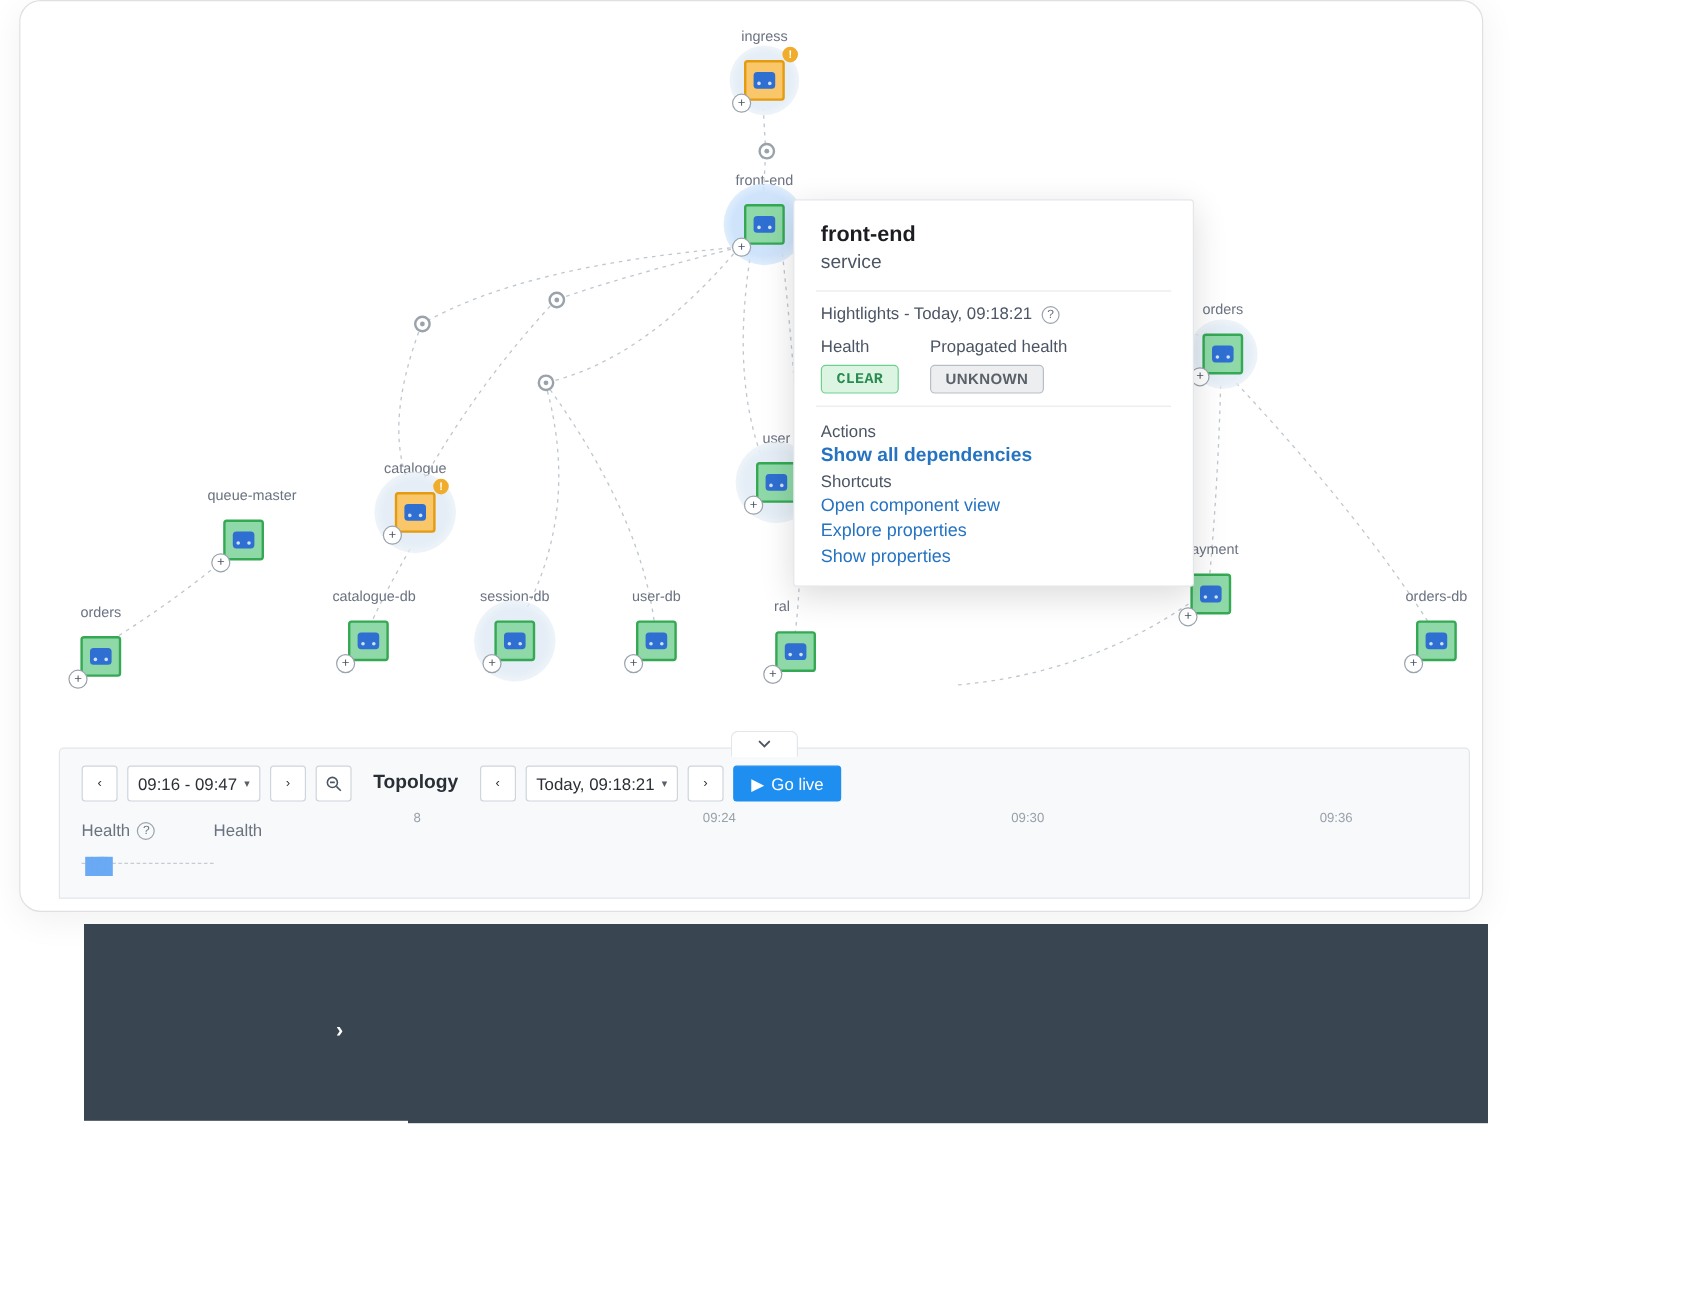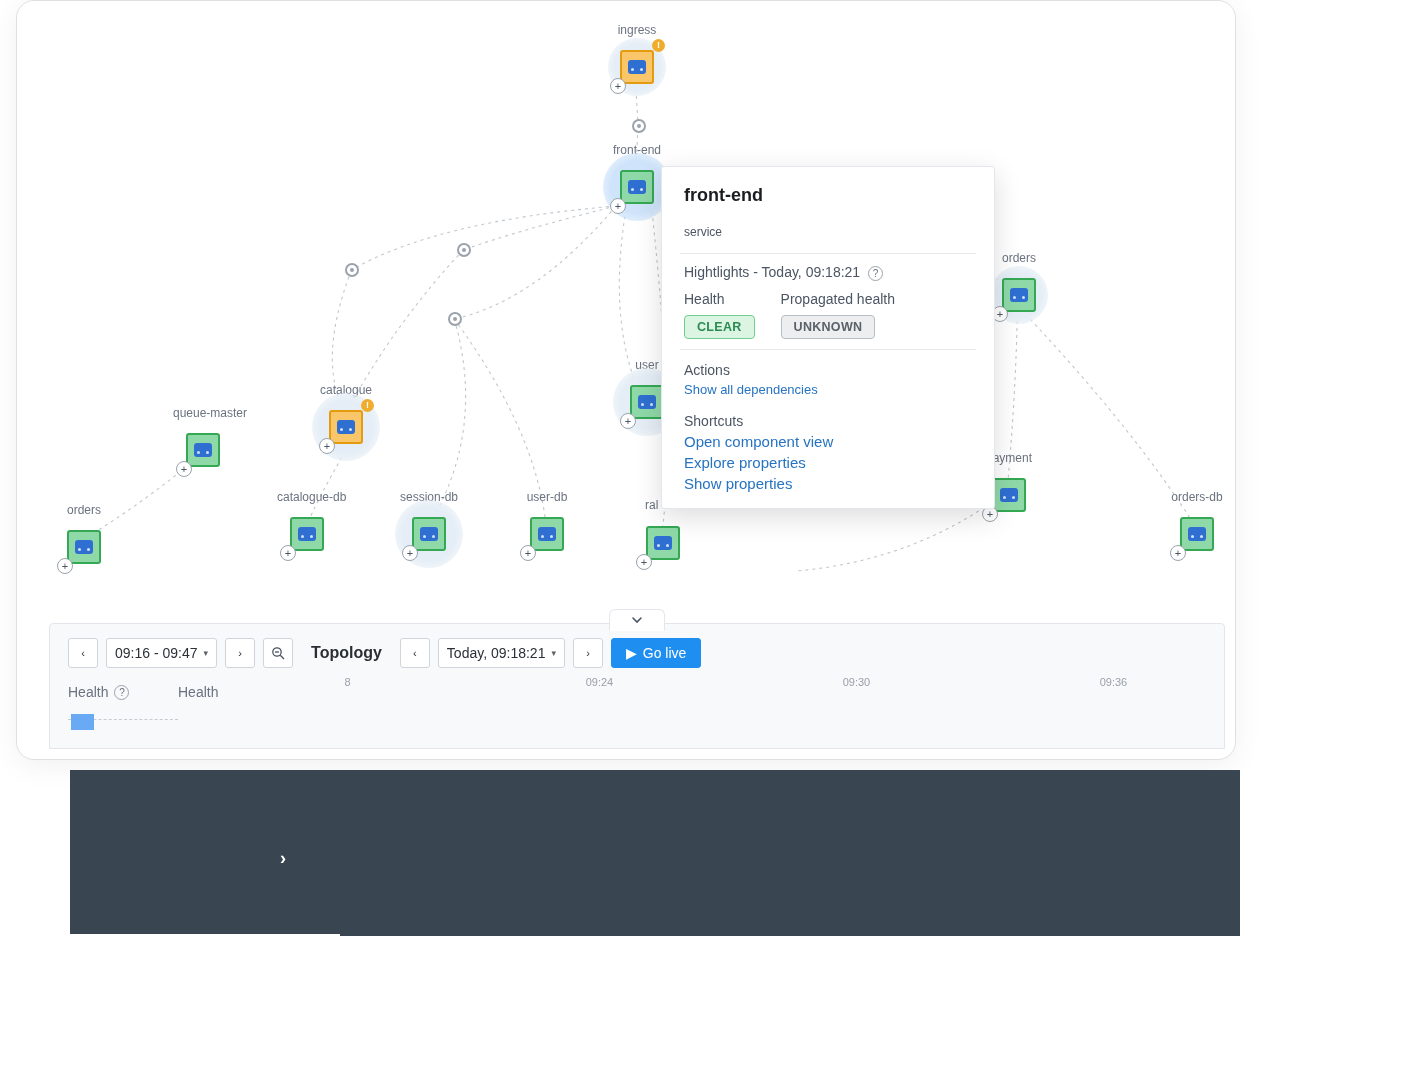--- a/index.html
+++ b/index.html
@@ -81,31 +81,31 @@
     left: 644px; top: 165px;
     width: 334px;
     background: #fff;
     border: 1px solid #e3e6ea;
     border-radius: 3px;
     box-shadow: 0 8px 28px rgba(0,0,0,0.14);
     padding: 18px 22px 16px;
     z-index: 50;
   }
   .popover h3 { font-size: 18px; font-weight: 700; color:#1b1d21; }
-  .popover .subtype { font-size: 12px; color:#4b5563; margin-top:19px; margin-bottom:14px; }
+  .popover .subtype { font-size: 16px; color:#4b5563; margin-top:4px; margin-bottom:14px; }
   .popover .sep { border-top:1px solid #e8eaed; margin: 10px -4px; }
   .pop-row-title { font-size:14px; color:#4b5563; margin-top:10px; }
   .pop-row-title .qmark { display:inline-block; width:15px;height:15px;border:1px solid #9aa3ab;border-radius:50%;font-size:10px;line-height:14px;text-align:center;color:#6b7280;margin-left:4px;vertical-align:middle;}
   .pop-cols { display:flex; gap:26px; margin-top:10px; }
   .pop-cols .col-label { font-size:14px; color:#4b5563; margin-bottom:8px; }
   .badge {
     display:inline-block; padding:4px 12px; font-size:12.5px; font-weight:600;
     border-radius:4px; letter-spacing:.3px;
   }
-  .badge.clear { background:#dbf5e2; border:1px solid #6fcf8f; color:#2a8b52; }
+  .badge.clear { background:#dbf5e2; border:1px solid #6fcf8f; color:#2a8b52;font-family:Liberation Mono, monospace; }
   .badge.unknown { background:#eceef0; border:1px solid #b8bec5; color:#5b6168; }
   .popover .section-title { font-size:14px; color:#4b5563; margin-top:12px; }
   .popover a.action { display:block; font-size:15px; color:#2673c2; margin-top:4px; font-weight:500; cursor:pointer; }
 
   
   .bottom-panel {
     position: absolute;
     left: 32px; right: 10px; bottom: 10px;
     border-top: 0;
   }
@@ -358,22 +358,22 @@
           <div class="col-label">Health</div>
           <span class="badge clear">CLEAR</span>
         </div>
         <div>
           <div class="col-label">Propagated health</div>
           <span class="badge unknown">UNKNOWN</span>
         </div>
       </div>
       <div class="sep"></div>
       <div class="section-title">Actions</div>
-      <a class="action" style="font-size:13px;font-weight:400">Show all dependencies</a>
-      <div class="section-title" style="margin-top:16px">Shortcuts</div>
+      <a class="action" style="font-size:16px;font-weight:700">Show all dependencies</a>
+      <div class="section-title" style="margin-top:4px">Shortcuts</div>
       <a class="action">Open component view</a>
       <a class="action">Explore properties</a>
       <a class="action">Show properties</a>
     </div>
 
   </div>
 
   <div class="bottom-panel">
     <div class="collapse-tab">
       <svg width="14" height="14" viewBox="0 0 14 14">

